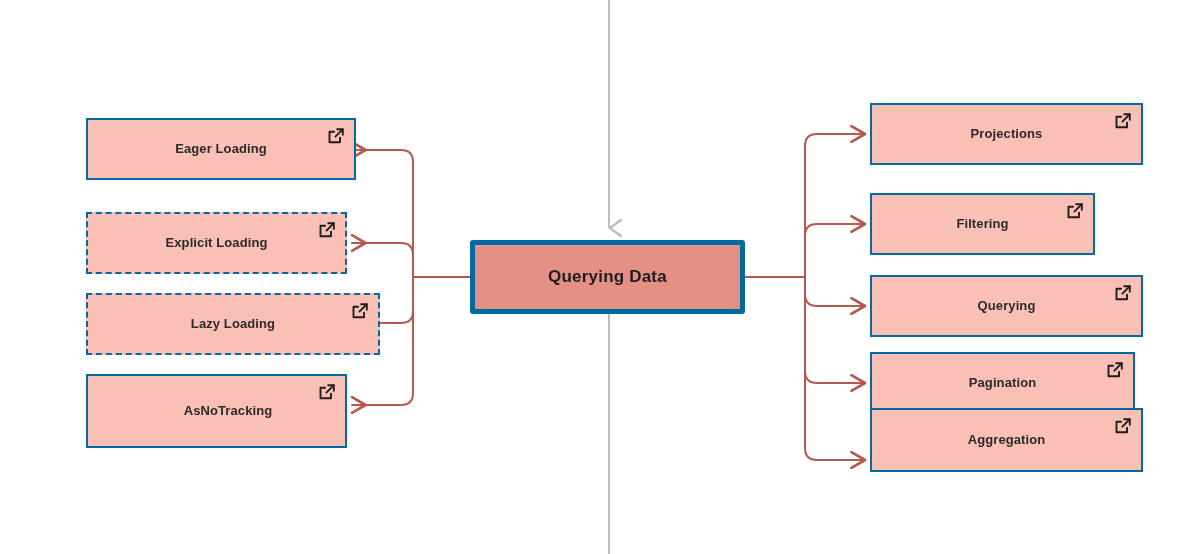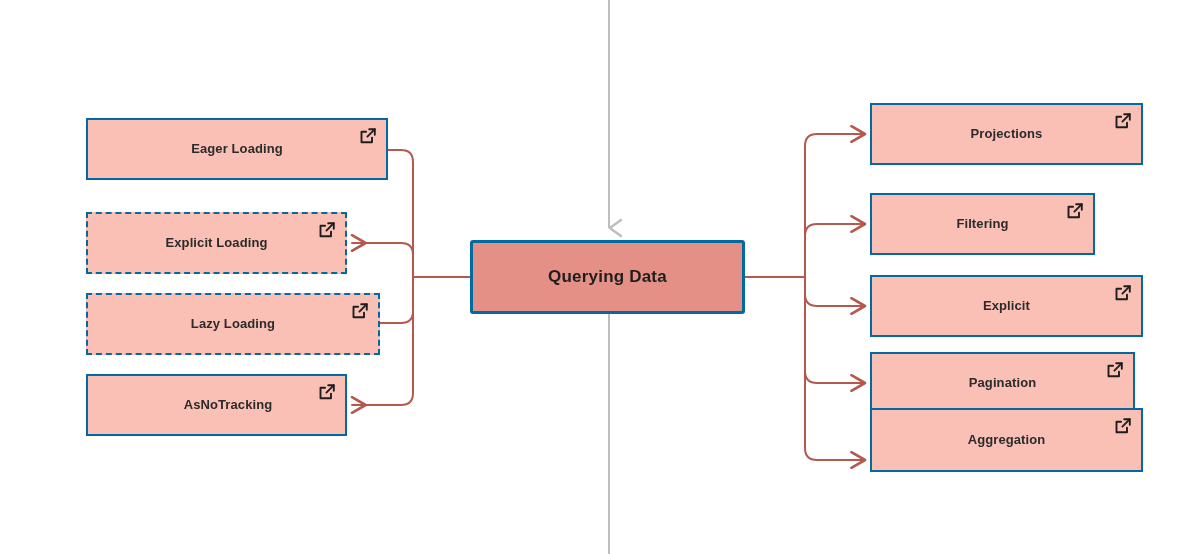--- a/index.html
+++ b/index.html
@@ -34,21 +34,21 @@
     display: flex;
     align-items: center;
     justify-content: center;
   }
   .node.dashed {
     border-style: dashed;
     border-width: 2.5px;
   }
   .node.center {
     background: #E59086;
-    border: 3px solid #0369a1;
+    border: 5px solid #0369a1;
     border-radius: 3px;
   }
   .node-label {
     font-size: 13px;
     font-weight: bold;
     color: #2B2B2B;
     letter-spacing: 0.1px;
     text-align: center;
     line-height: 1.2;
     user-select: none;
@@ -110,21 +110,21 @@
       <path d="M805,277 L805,294 Q805,306 817,306 L865,306" marker-end="url(#arrR)"></path>
       <path d="M805,277 L805,371 Q805,383 817,383 L865,383" marker-end="url(#arrR)"></path>
       <path d="M805,277 L805,448 Q805,460 817,460 L865,460" marker-end="url(#arrR)"></path>
     </g>
   </svg>
 
   <div class="node center" style="left:470px; top:240px; width:275px; height:74px;">
     <span class="node-label">Querying Data</span>
   </div>
 
-  <div class="node" style="left:86px; top:118px; width:302px; height:62px;">
+  <div class="node" style="left:86px; top:118px; width:270px; height:62px;">
     <span class="ext-icon">
       <svg viewBox="0 0 20 20" width="20" height="20">
         <path d="M11.2 3.2 H16.8 V8.8" fill="none" stroke="#1E1E1E" stroke-width="1.9" stroke-linecap="round" stroke-linejoin="round"></path>
         <path d="M16.8 3.2 L9.4 10.6" fill="none" stroke="#1E1E1E" stroke-width="1.9" stroke-linecap="round"></path>
         <path d="M14.0 11.6 V16.2 H3.5 V5.7 H8.1" fill="none" stroke="#1E1E1E" stroke-width="1.9" stroke-linecap="round" stroke-linejoin="round"></path>
       </svg>
     </span>
     <span class="node-label">Eager Loading</span>
   </div>
 
@@ -143,21 +143,21 @@
     <span class="ext-icon">
       <svg viewBox="0 0 20 20" width="20" height="20">
         <path d="M11.2 3.2 H16.8 V8.8" fill="none" stroke="#1E1E1E" stroke-width="1.9" stroke-linecap="round" stroke-linejoin="round"></path>
         <path d="M16.8 3.2 L9.4 10.6" fill="none" stroke="#1E1E1E" stroke-width="1.9" stroke-linecap="round"></path>
         <path d="M14.0 11.6 V16.2 H3.5 V5.7 H8.1" fill="none" stroke="#1E1E1E" stroke-width="1.9" stroke-linecap="round" stroke-linejoin="round"></path>
       </svg>
     </span>
     <span class="node-label">Lazy Loading</span>
   </div>
 
-  <div class="node" style="left:86px; top:374px; width:261px; height:62px;padding-left:23px;">
+  <div class="node" style="left:86px; top:374px; width:261px; height:74px;padding-left:23px;">
     <span class="ext-icon">
       <svg viewBox="0 0 20 20" width="20" height="20">
         <path d="M11.2 3.2 H16.8 V8.8" fill="none" stroke="#1E1E1E" stroke-width="1.9" stroke-linecap="round" stroke-linejoin="round"></path>
         <path d="M16.8 3.2 L9.4 10.6" fill="none" stroke="#1E1E1E" stroke-width="1.9" stroke-linecap="round"></path>
         <path d="M14.0 11.6 V16.2 H3.5 V5.7 H8.1" fill="none" stroke="#1E1E1E" stroke-width="1.9" stroke-linecap="round" stroke-linejoin="round"></path>
       </svg>
     </span>
     <span class="node-label">AsNoTracking</span>
   </div>
 
@@ -184,21 +184,21 @@
   </div>
 
   <div class="node" style="left:870px; top:275px; width:273px; height:62px;">
     <span class="ext-icon">
       <svg viewBox="0 0 20 20" width="20" height="20">
         <path d="M11.2 3.2 H16.8 V8.8" fill="none" stroke="#1E1E1E" stroke-width="1.9" stroke-linecap="round" stroke-linejoin="round"></path>
         <path d="M16.8 3.2 L9.4 10.6" fill="none" stroke="#1E1E1E" stroke-width="1.9" stroke-linecap="round"></path>
         <path d="M14.0 11.6 V16.2 H3.5 V5.7 H8.1" fill="none" stroke="#1E1E1E" stroke-width="1.9" stroke-linecap="round" stroke-linejoin="round"></path>
       </svg>
     </span>
-    <span class="node-label">Explicit</span>
+    <span class="node-label">Querying</span>
   </div>
 
   <div class="node" style="left:870px; top:352px; width:265px; height:62px;">
     <span class="ext-icon">
       <svg viewBox="0 0 20 20" width="20" height="20">
         <path d="M11.2 3.2 H16.8 V8.8" fill="none" stroke="#1E1E1E" stroke-width="1.9" stroke-linecap="round" stroke-linejoin="round"></path>
         <path d="M16.8 3.2 L9.4 10.6" fill="none" stroke="#1E1E1E" stroke-width="1.9" stroke-linecap="round"></path>
         <path d="M14.0 11.6 V16.2 H3.5 V5.7 H8.1" fill="none" stroke="#1E1E1E" stroke-width="1.9" stroke-linecap="round" stroke-linejoin="round"></path>
       </svg>
     </span>

